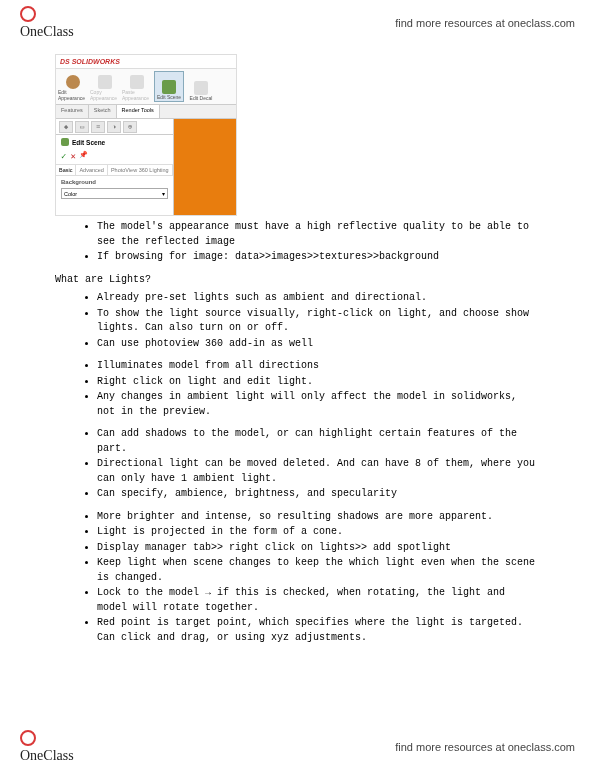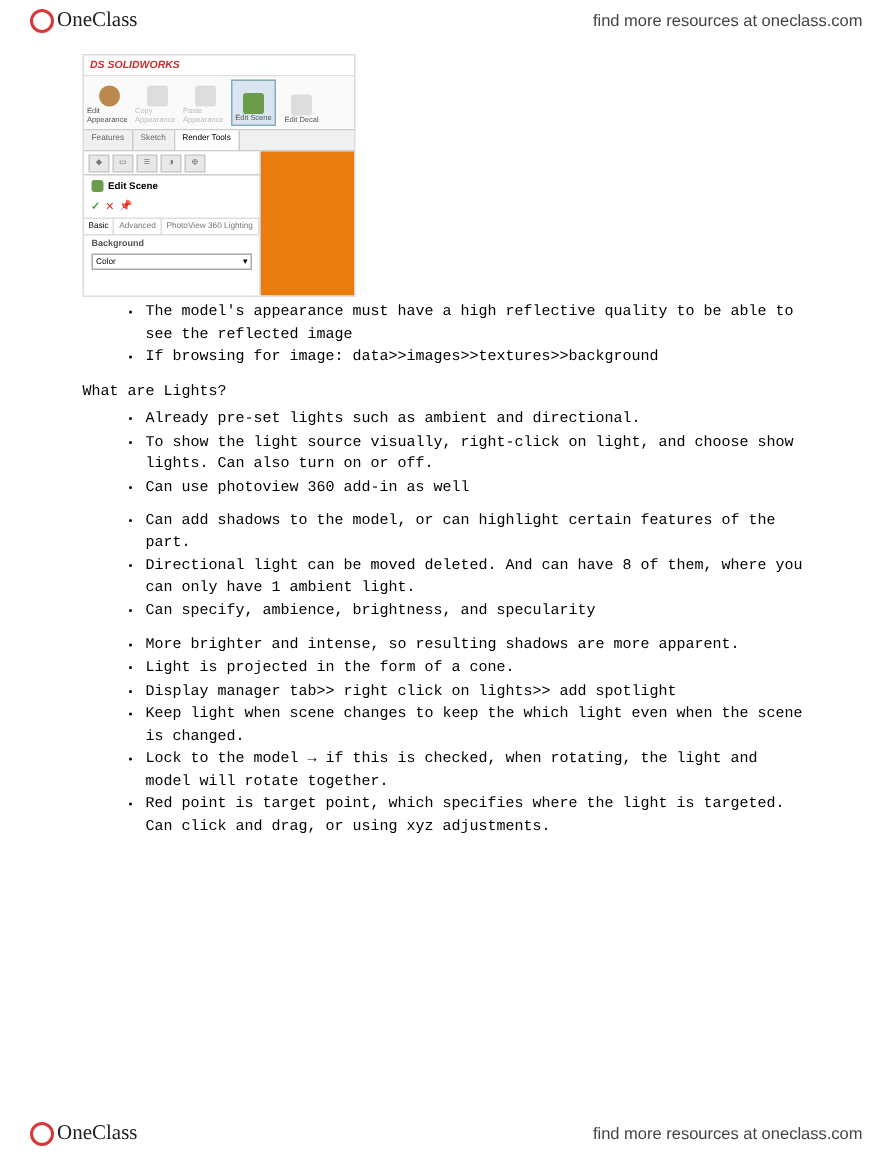--- a/index.html
+++ b/index.html
@@ -16,20 +16,21 @@
       display: flex;
       justify-content: space-between;
       align-items: center;
       padding: 6px 20px 4px 20px;
       border-bottom: none;
     }
     .logo {
       display: flex;
       align-items: flex-start;
       gap: 2px;
+      flex-direction: column;
     }
     .logo-circle {
       width: 16px;
       height: 16px;
       border: 2px solid #d93838;
       border-radius: 50%;
       display: inline-block;
     }
     .logo-text { font-family: Georgia, serif; font-size: 14px; color: #222; }
     .header-link { font-family: Arial, sans-serif; font-size: 11px; color: #444; }
@@ -199,20 +200,25 @@
       <li>If browsing for image: data&gt;&gt;images&gt;&gt;textures&gt;&gt;background</li>
     </ul>
 
     <div class="heading">What are Lights?</div>
     <ul class="bullets">
       <li>Already pre-set lights such as ambient and directional.</li>
       <li>To show the light source visually, right-click on light, and choose show lights. Can also turn on or off.</li>
       <li>Can use photoview 360 add-in as well</li>
     </ul>
 
+    <ul class="bullets">
+      <li>Illuminates model from all directions</li>
+      <li>Right click on light and edit light.</li>
+      <li>Any changes in ambient light will only affect the model in solidworks, not in the preview.</li>
+    </ul>
 
     <ul class="bullets">
       <li>Can add shadows to the model, or can highlight certain features of the part.</li>
       <li>Directional light can be moved deleted. And can have 8 of them, where you can only have 1 ambient light.</li>
       <li>Can specify, ambience, brightness, and specularity</li>
     </ul>
 
     <ul class="bullets">
       <li>More brighter and intense, so resulting shadows are more apparent.</li>
       <li>Light is projected in the form of a cone.</li>

